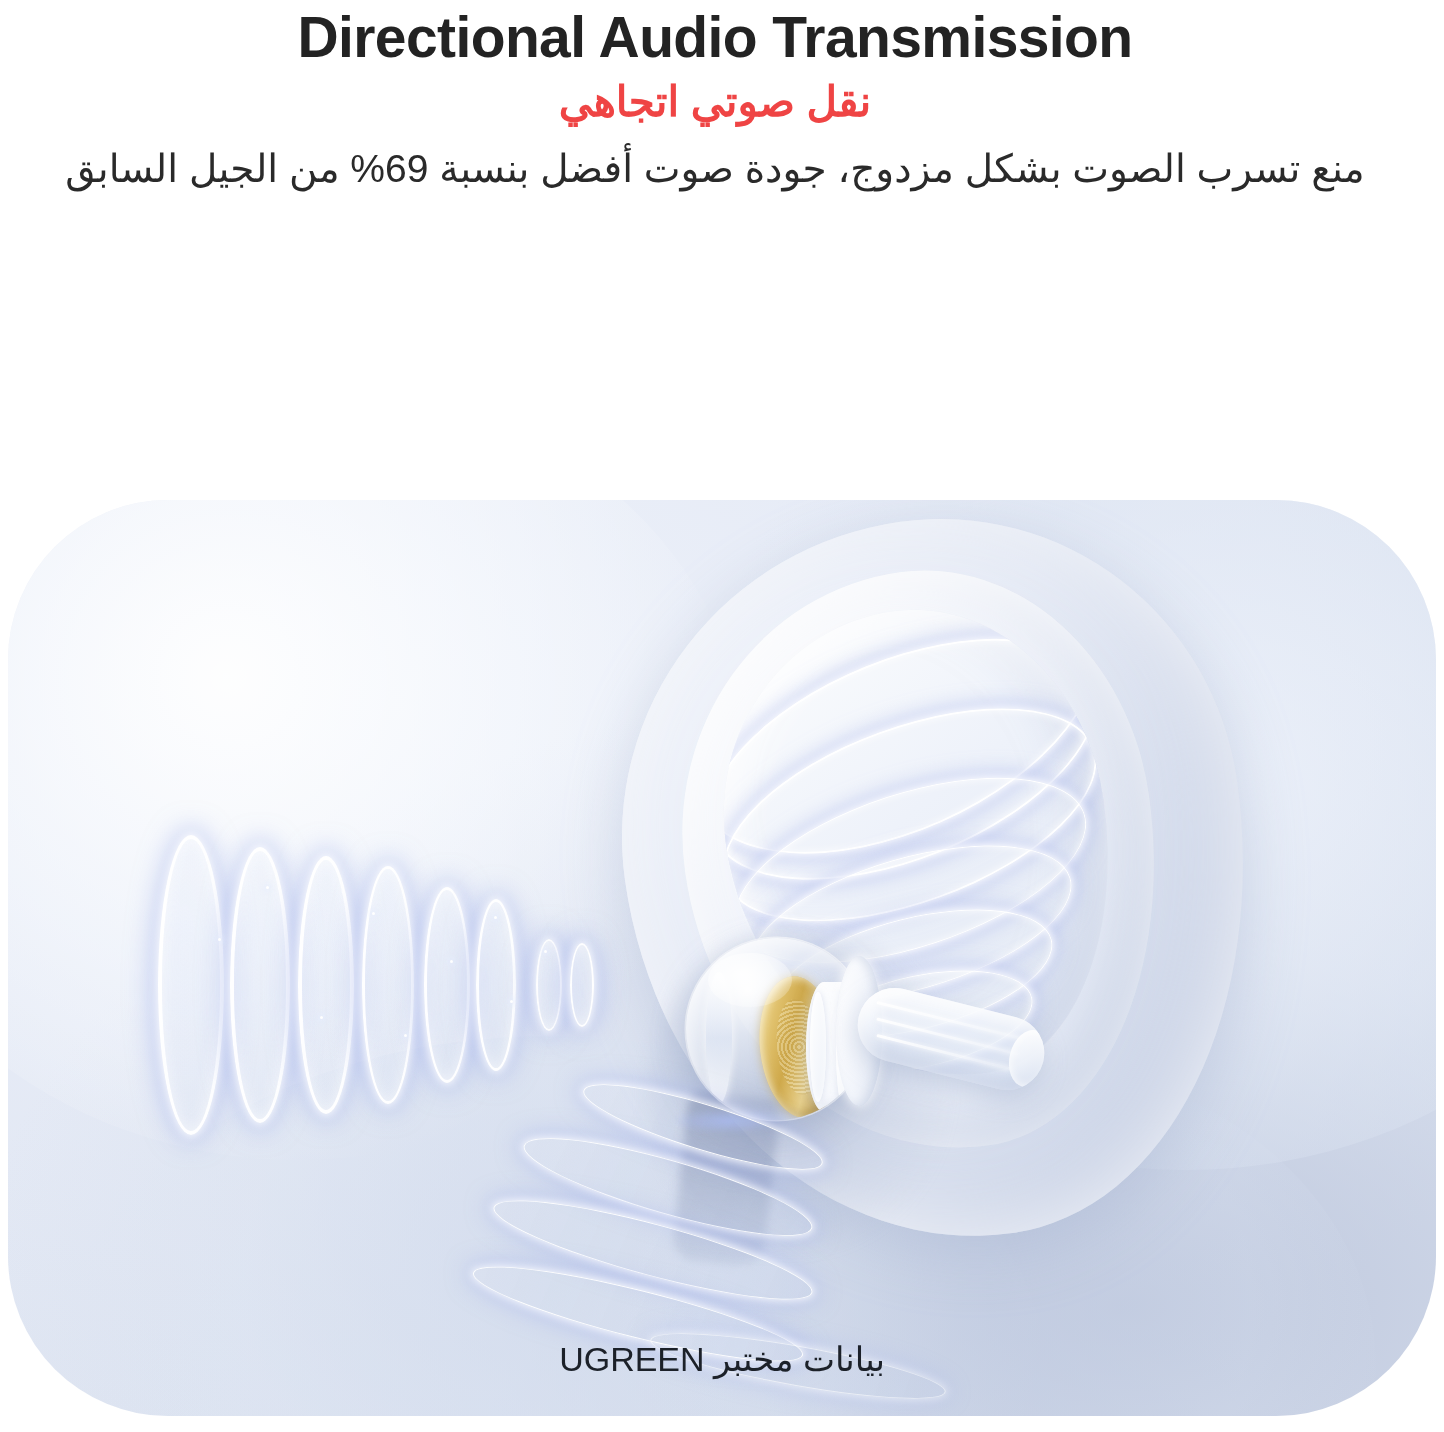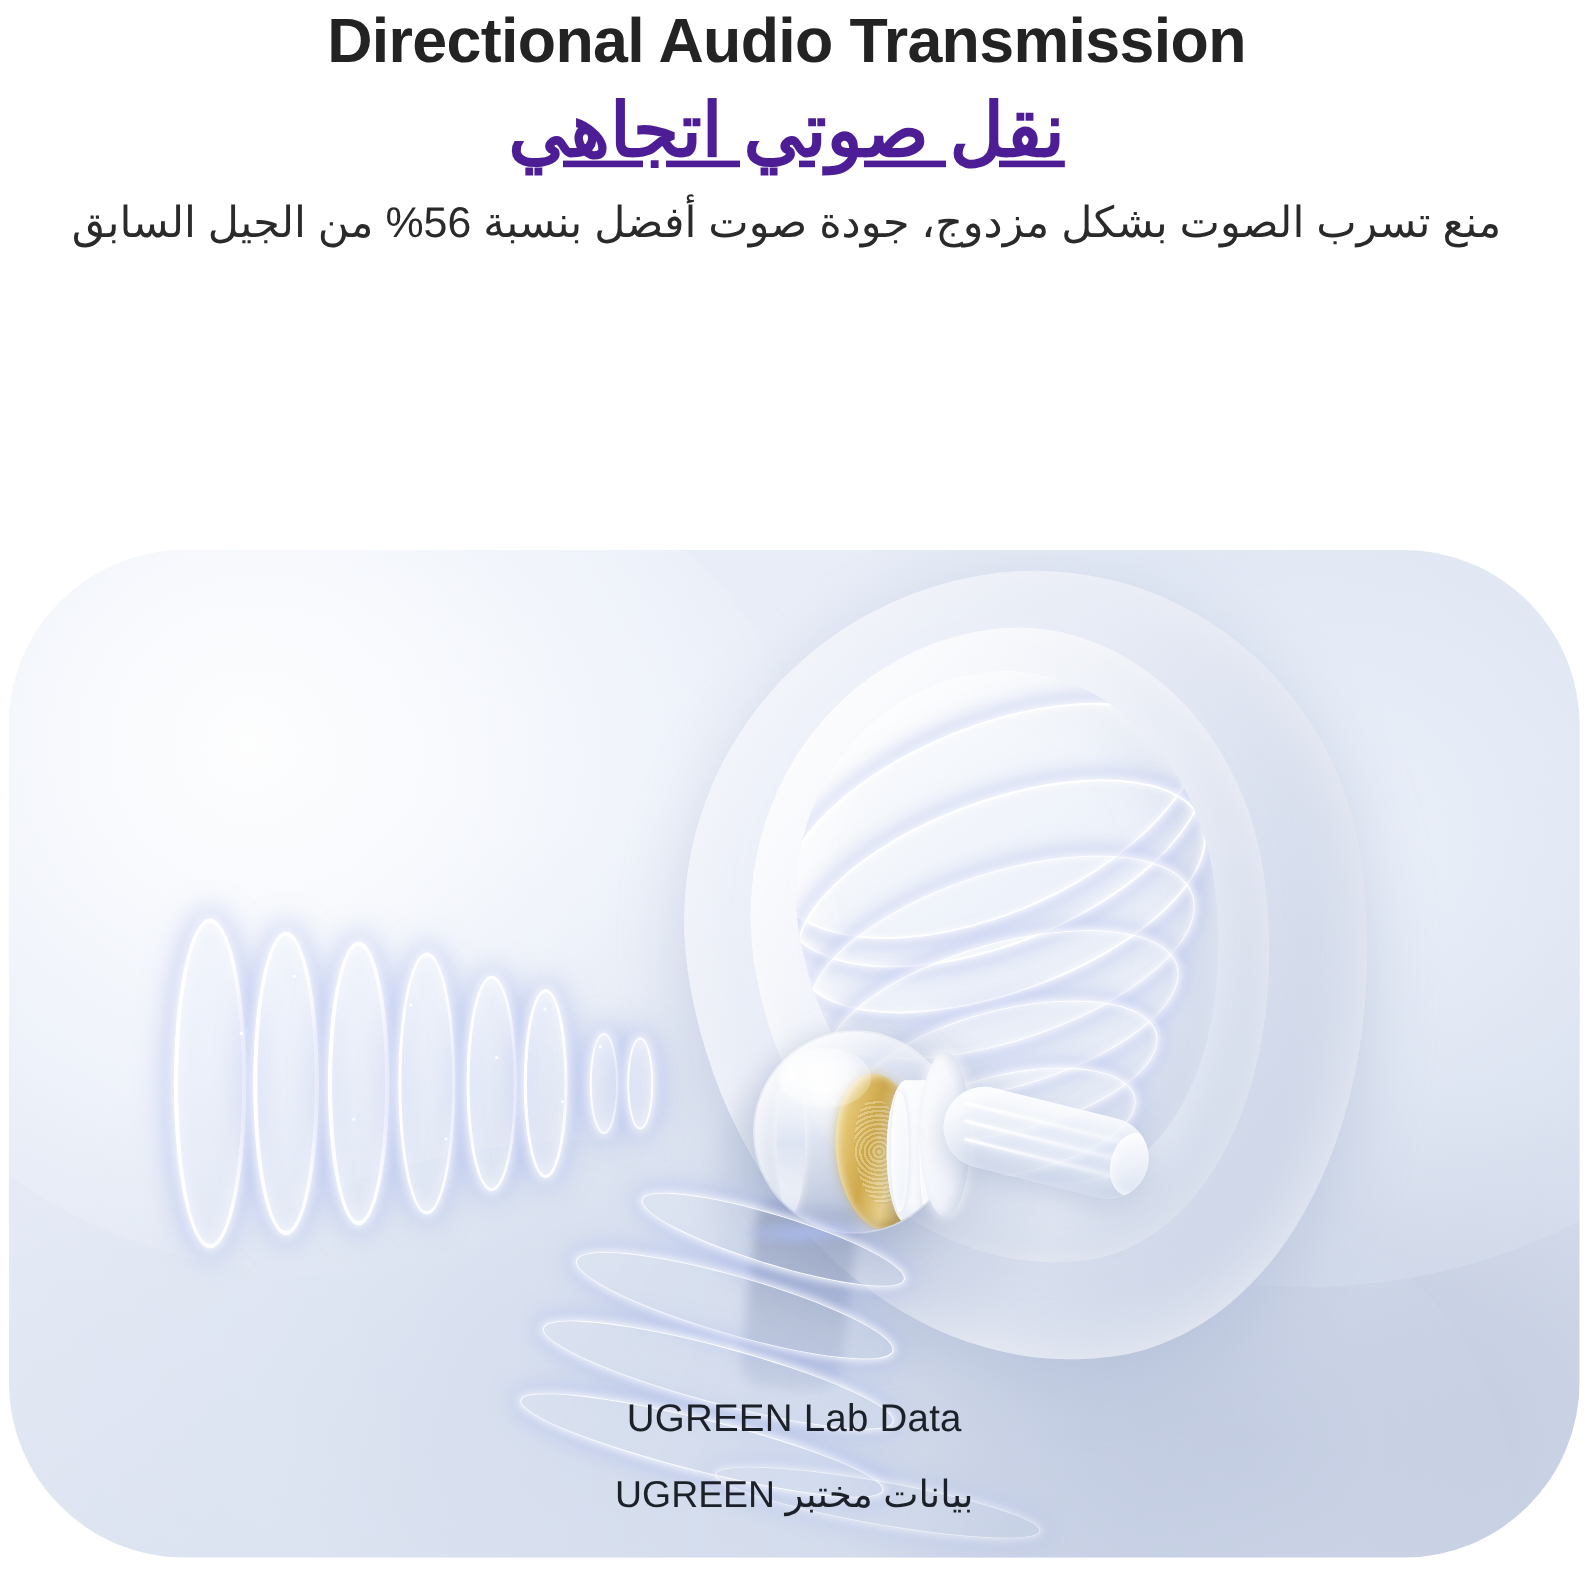--- a/index.html
+++ b/index.html
@@ -30,28 +30,27 @@
 
   .title-en {
     font-size: 57px;
     font-weight: bold;
     line-height: 1.18;
     letter-spacing: -0.6px;
     color: #232323;
   }
 
   .title-ar {
-    font-size: 68px;
+    font-size: 42px;
     font-weight: bold;
     line-height: 1.3;
-    color: #4c1d95;
+    color: #ef4444;
     direction: rtl;
     unicode-bidi: bidi-override;
     margin-top: 4px;
-    text-decoration: underline;
   }
 
   .sub-en {
     font-size: 42px;
     font-weight: 400;
     line-height: 1.33;
     color: #2a2a2a;
     margin-top: 20px;
     padding: 0 34px;
   }
@@ -365,21 +364,21 @@
   }
 </style>
 </head>
 <body>
 
 <div class="page">
 
   <div class="text-block">
     <div class="title-en">Directional Audio Transmission</div>
     <div class="title-ar">نقل صوتي اتجاهي</div>
-    <div class="sub-ar">منع تسرب الصوت بشكل مزدوج، جودة صوت أفضل بنسبة 56% من الجيل السابق</div>
+    <div class="sub-ar">منع تسرب الصوت بشكل مزدوج، جودة صوت أفضل بنسبة 69% من الجيل السابق</div>
   </div>
 
   <div class="panel">
 
     <div class="blob blob-a"></div>
     <div class="blob blob-b"></div>
     <div class="blob blob-c"></div>
     <div class="blob blob-d"></div>
 
     <div class="ear-wrap">
@@ -440,18 +439,17 @@
 
     <div class="streaks">
       <div class="streak" style="left:40px;  top:20px;  width:300px; height:54px;  transform:rotate(16deg);"></div>
       <div class="streak" style="left:10px;  top:84px;  width:330px; height:52px;  transform:rotate(15deg);"></div>
       <div class="streak" style="left:-10px; top:150px; width:340px; height:48px;  transform:rotate(14deg);"></div>
       <div class="streak" style="left:100px; top:-36px; width:250px; height:46px;  transform:rotate(17deg);"></div>
       <div class="streak" style="left:170px; top:206px; width:300px; height:40px;  transform:rotate(10deg); opacity:0.6;"></div>
     </div>
 
     <div class="caption">
-      <div class="caption-en">UGREEN Lab Data</div>
       <div class="caption-ar">بيانات مختبر UGREEN</div>
     </div>
 
   </div>
 </div>
 
 </body></html>

